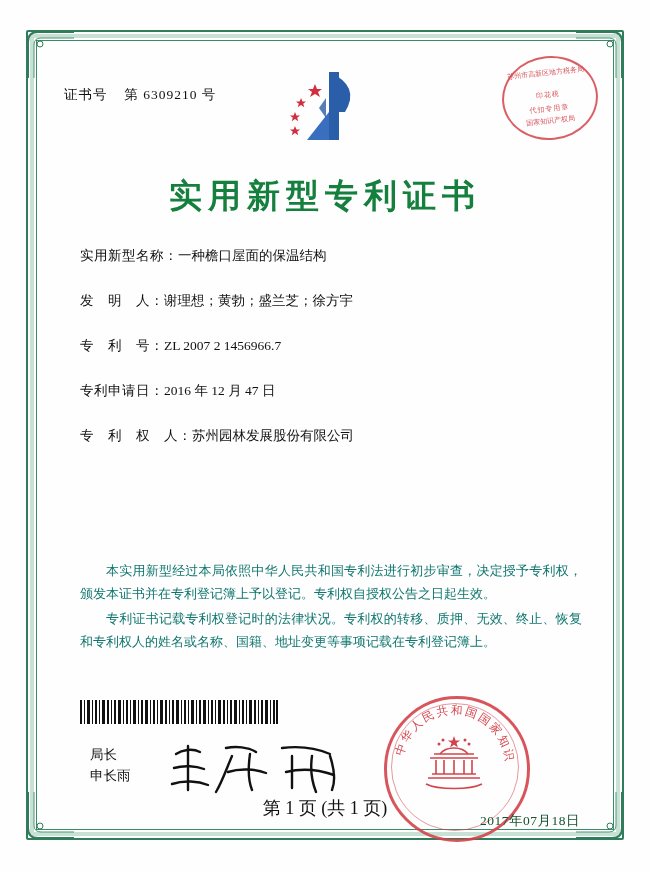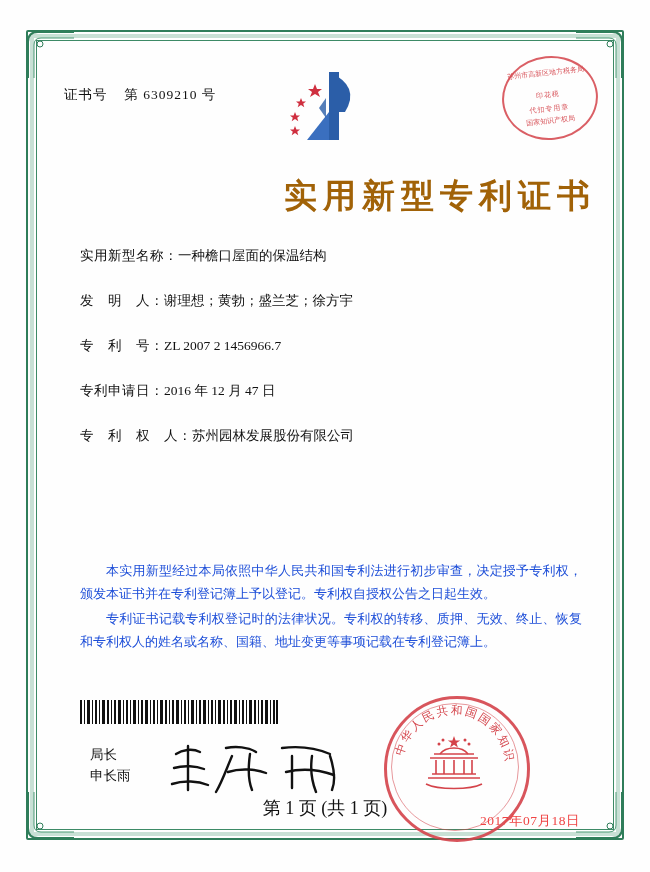--- a/index.html
+++ b/index.html
@@ -110,25 +110,25 @@
   }
   .stamp-top .st-l1 { position:absolute; left:0; right:0; top: 12px; }
   .stamp-top .st-l2 { position:absolute; left:0; right:0; top: 34px; letter-spacing:1px;}
   .stamp-top .st-l3 { position:absolute; left:0; right:0; top: 48px; letter-spacing:1px;}
   .stamp-top .st-l4 { position:absolute; left:0; right:0; top: 60px; }
 
   .title {
     position: absolute;
     left: 0; right: 0;
     top: 118px;
-    text-align: right;
+    text-align: center;
     font-size: 33px;
     font-weight: bold;
     letter-spacing: 6px;
-    color: #a16207;
+    color: #15803d;
     font-family: "Liberation Serif", serif;
   }
 
   .fields {
     position: absolute;
     left: 26px;
     top: 190px;
     right: 10px;
   }
   .field-row {
@@ -146,21 +146,21 @@
     display: inline-block;
   }
 
   .paragraphs {
     position: absolute;
     left: 26px;
     right: 14px;
     top: 503px;
     font-size: 13px;
     line-height: 23px;
-    color: #1d4ed8;
+    color: #0f766e;
     text-align: justify;
   }
   .paragraphs p {
     margin: 0 0 2px 0;
     text-indent: 26px;
   }
 
   
   .barcode {
     position: absolute;
@@ -223,21 +223,21 @@
     position: absolute;
     left: 36px; top: 38px;
     width: 68px; height: 62px;
   }
 
   .date-bottom {
     position: absolute;
     right: 16px;
     top: 756px;
     font-size: 13.5px;
-    color: #ef4444;
+    color: #14532d;
     letter-spacing: 0.5px;
   }
 
   .page-footer {
     position: absolute;
     left: 0; right: 0;
     bottom: -4px;
     text-align: center;
     font-size: 18px;
     color: #111;

